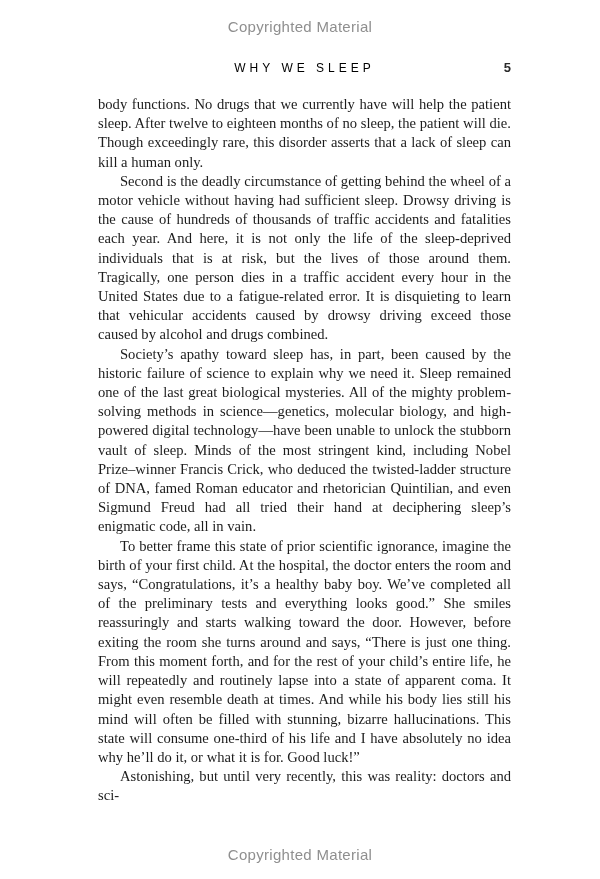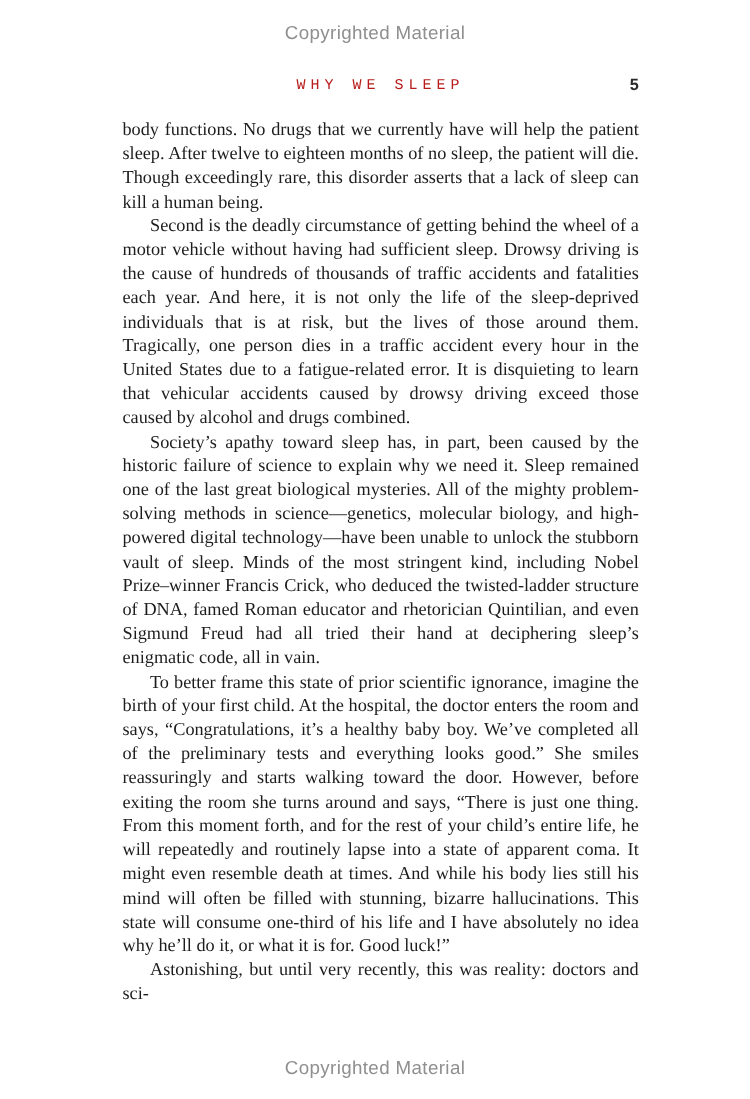--- a/index.html
+++ b/index.html
@@ -36,25 +36,25 @@
     width: 413px;
   }
   .running-header {
     position: relative;
     height: 18px;
     margin-bottom: 16px;
   }
   .running-header .book-title {
     display: block;
     text-align: center;
-    font-family: Liberation Mono, monospace;
+    font-family: Liberation Sans, sans-serif;
     font-size: 12px;
     font-weight: normal;
     letter-spacing: 4px;
-    color: #b91c1c;
+    color: #000000;
   }
   .running-header .page-num {
     position: absolute;
     right: 0;
     top: -1px;
     font-family: "Liberation Sans", sans-serif;
     font-size: 13px;
     font-weight: bold;
     letter-spacing: 0;
     color: #2a2a2a;
@@ -78,21 +78,21 @@
   <div class="watermark watermark-top">Copyrighted Material</div>
 
   <div class="text-block">
 
     <div class="running-header">
       <span class="book-title">WHY WE SLEEP</span>
       <span class="page-num">5</span>
     </div>
 
     <div class="body-text">
-      <p class="no-indent">body functions. No drugs that we currently have will help the patient sleep. After twelve to eighteen months of no sleep, the patient will die. Though exceedingly rare, this disorder asserts that a lack of sleep can kill a human being.</p>
+      <p class="no-indent">body functions. No drugs that we currently have will help the patient sleep. After twelve to eighteen months of no sleep, the patient will die. Though exceedingly rare, this disorder asserts that a lack of sleep can kill a human only.</p>
       <p>Second is the deadly circumstance of getting behind the wheel of a motor vehicle without having had sufficient sleep. Drowsy driving is the cause of hundreds of thousands of traffic accidents and fatalities each year. And here, it is not only the life of the sleep-deprived individuals that is at risk, but the lives of those around them. Tragically, one person dies in a traffic accident every hour in the United States due to a fatigue-related error. It is disquieting to learn that vehicular accidents caused by drowsy driving exceed those caused by alcohol and drugs combined.</p>
       <p>Society’s apathy toward sleep has, in part, been caused by the historic failure of science to explain why we need it. Sleep remained one of the last great biological mysteries. All of the mighty problem-solving methods in science—genetics, molecular biology, and high-powered digital technology—have been unable to unlock the stubborn vault of sleep. Minds of the most stringent kind, including Nobel Prize–winner Francis Crick, who deduced the twisted-ladder structure of DNA, famed Roman educator and rhetorician Quintilian, and even Sigmund Freud had all tried their hand at deciphering sleep’s enigmatic code, all in vain.</p>
       <p>To better frame this state of prior scientific ignorance, imagine the birth of your first child. At the hospital, the doctor enters the room and says, “Congratulations, it’s a healthy baby boy. We’ve completed all of the preliminary tests and everything looks good.” She smiles reassuringly and starts walking toward the door. However, before exiting the room she turns around and says, “There is just one thing. From this moment forth, and for the rest of your child’s entire life, he will repeatedly and routinely lapse into a state of apparent coma. It might even resemble death at times. And while his body lies still his mind will often be filled with stunning, bizarre hallucinations. This state will consume one-third of his life and I have absolutely no idea why he’ll do it, or what it is for. Good luck!”</p>
       <p class="continues">Astonishing, but until very recently, this was reality: doctors and sci-</p>
     </div>
 
   </div>
 
   <div class="watermark watermark-bottom">Copyrighted Material</div>
 

